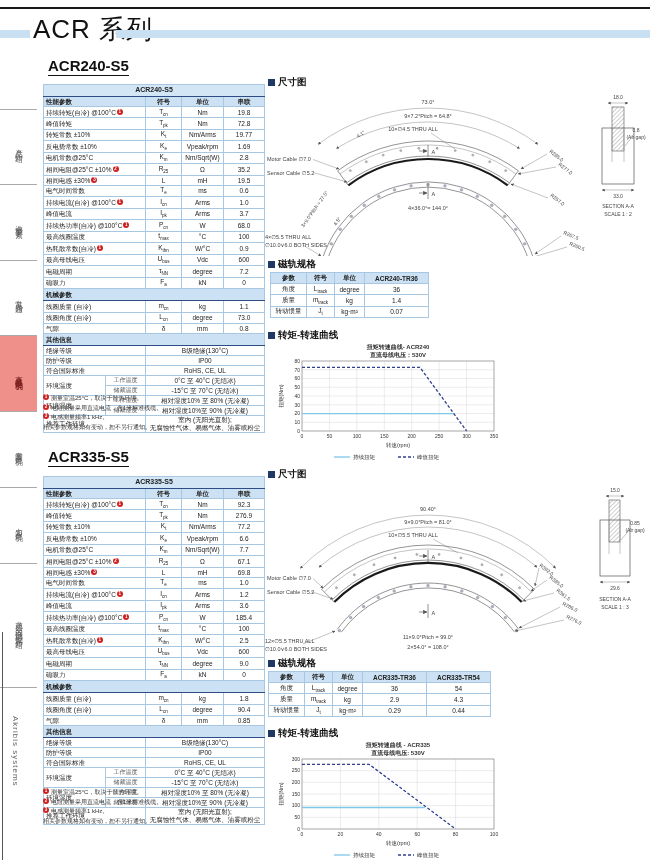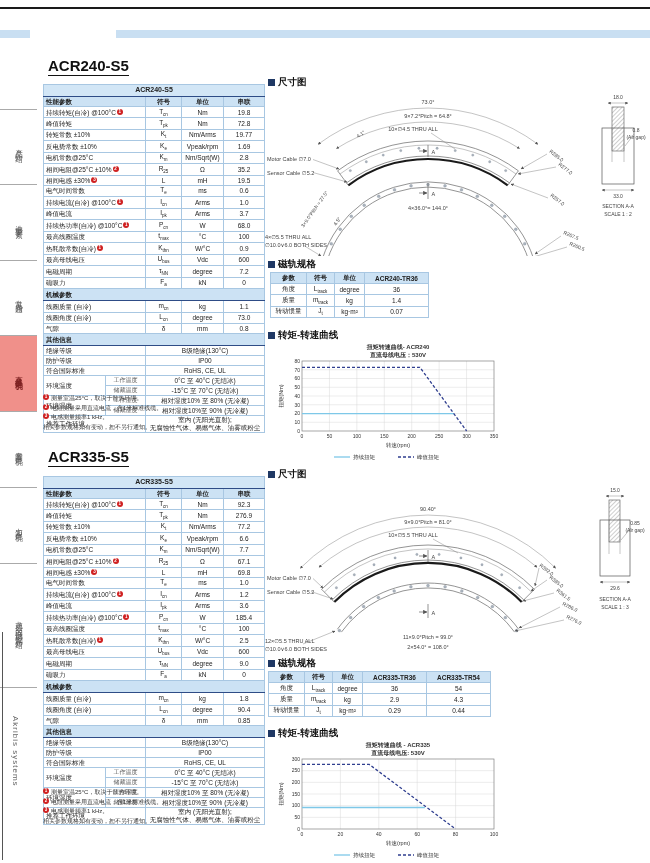--- a/index.html
+++ b/index.html
@@ -64,20 +64,21 @@
       <marker id="ar" viewBox="0 0 6 6" refX="5.5" refY="3" markerWidth="6" markerHeight="6" orient="auto-start-reverse">
         <path d="M0,0L6,3L0,6z" fill="#555"></path>
       </marker>
       <pattern id="hatch" width="3" height="3" patternUnits="userSpaceOnUse" patternTransform="rotate(45)">
         <line x1="0" y1="0" x2="0" y2="3" stroke="#888" stroke-width="0.8"></line>
       </pattern>
     </defs>
   </svg>
 
   <div id="toprule" class="abs"></div>
+  <div id="pagetitle" class="abs">ACR 系列</div>
   <div id="tbar-l" class="abs titlebar"></div>
   <div id="tbar-r" class="abs titlebar"></div>
 
   <div id="sidebar" class="abs">
     <div class="tab" style="height:74px">
         <span>产品介绍</span>
       </div>
     <div class="tab" style="height:75px">
         <span>选型要素</span>
       </div>

